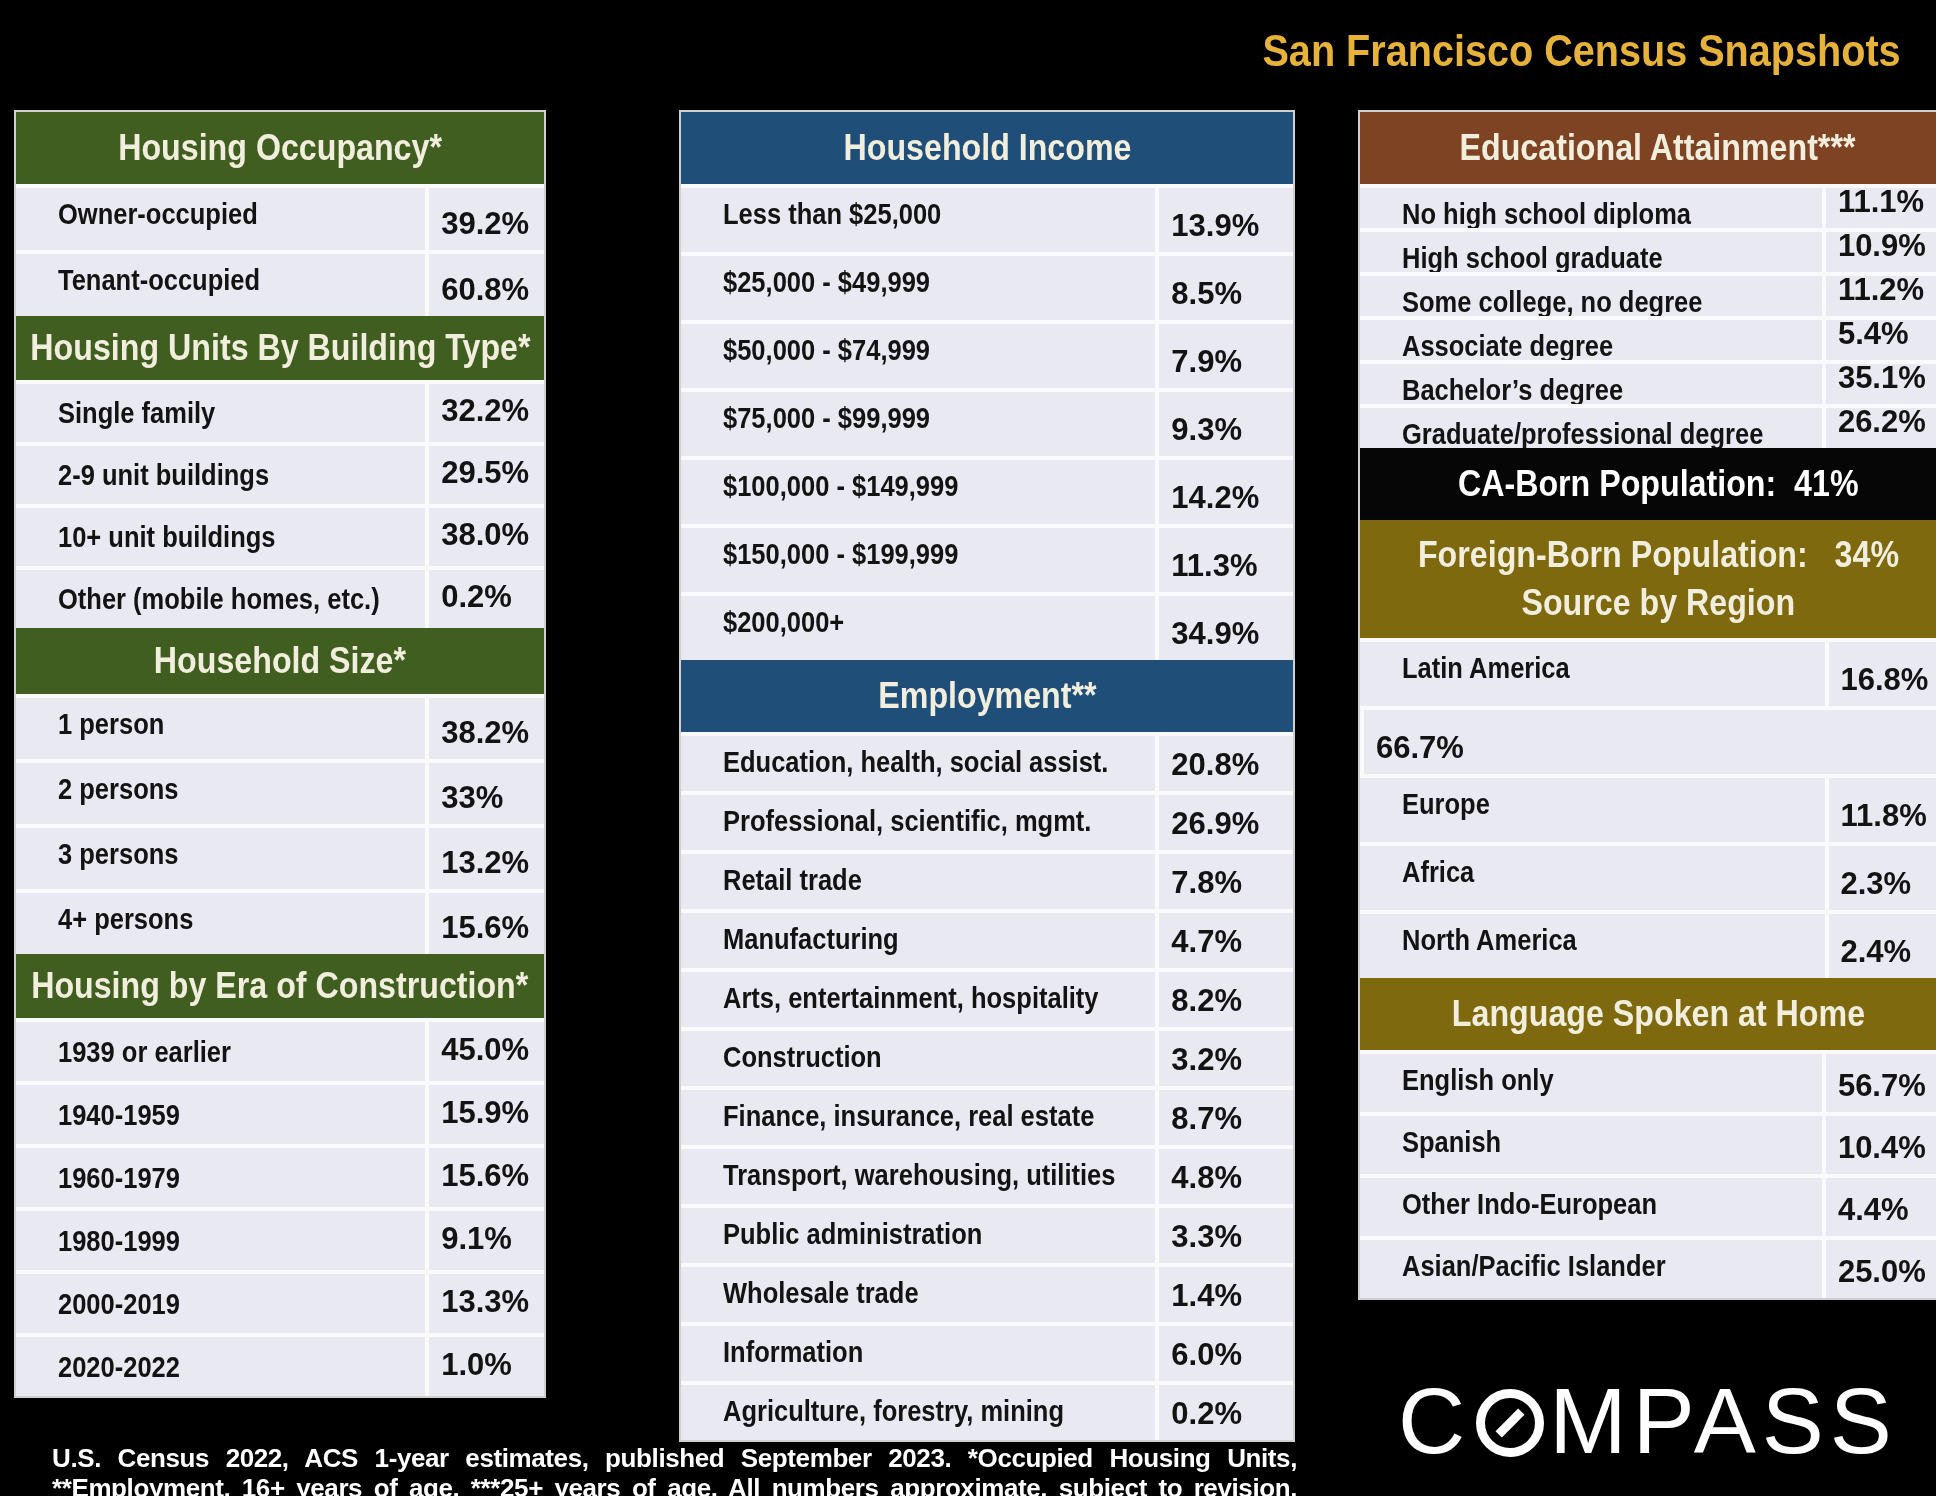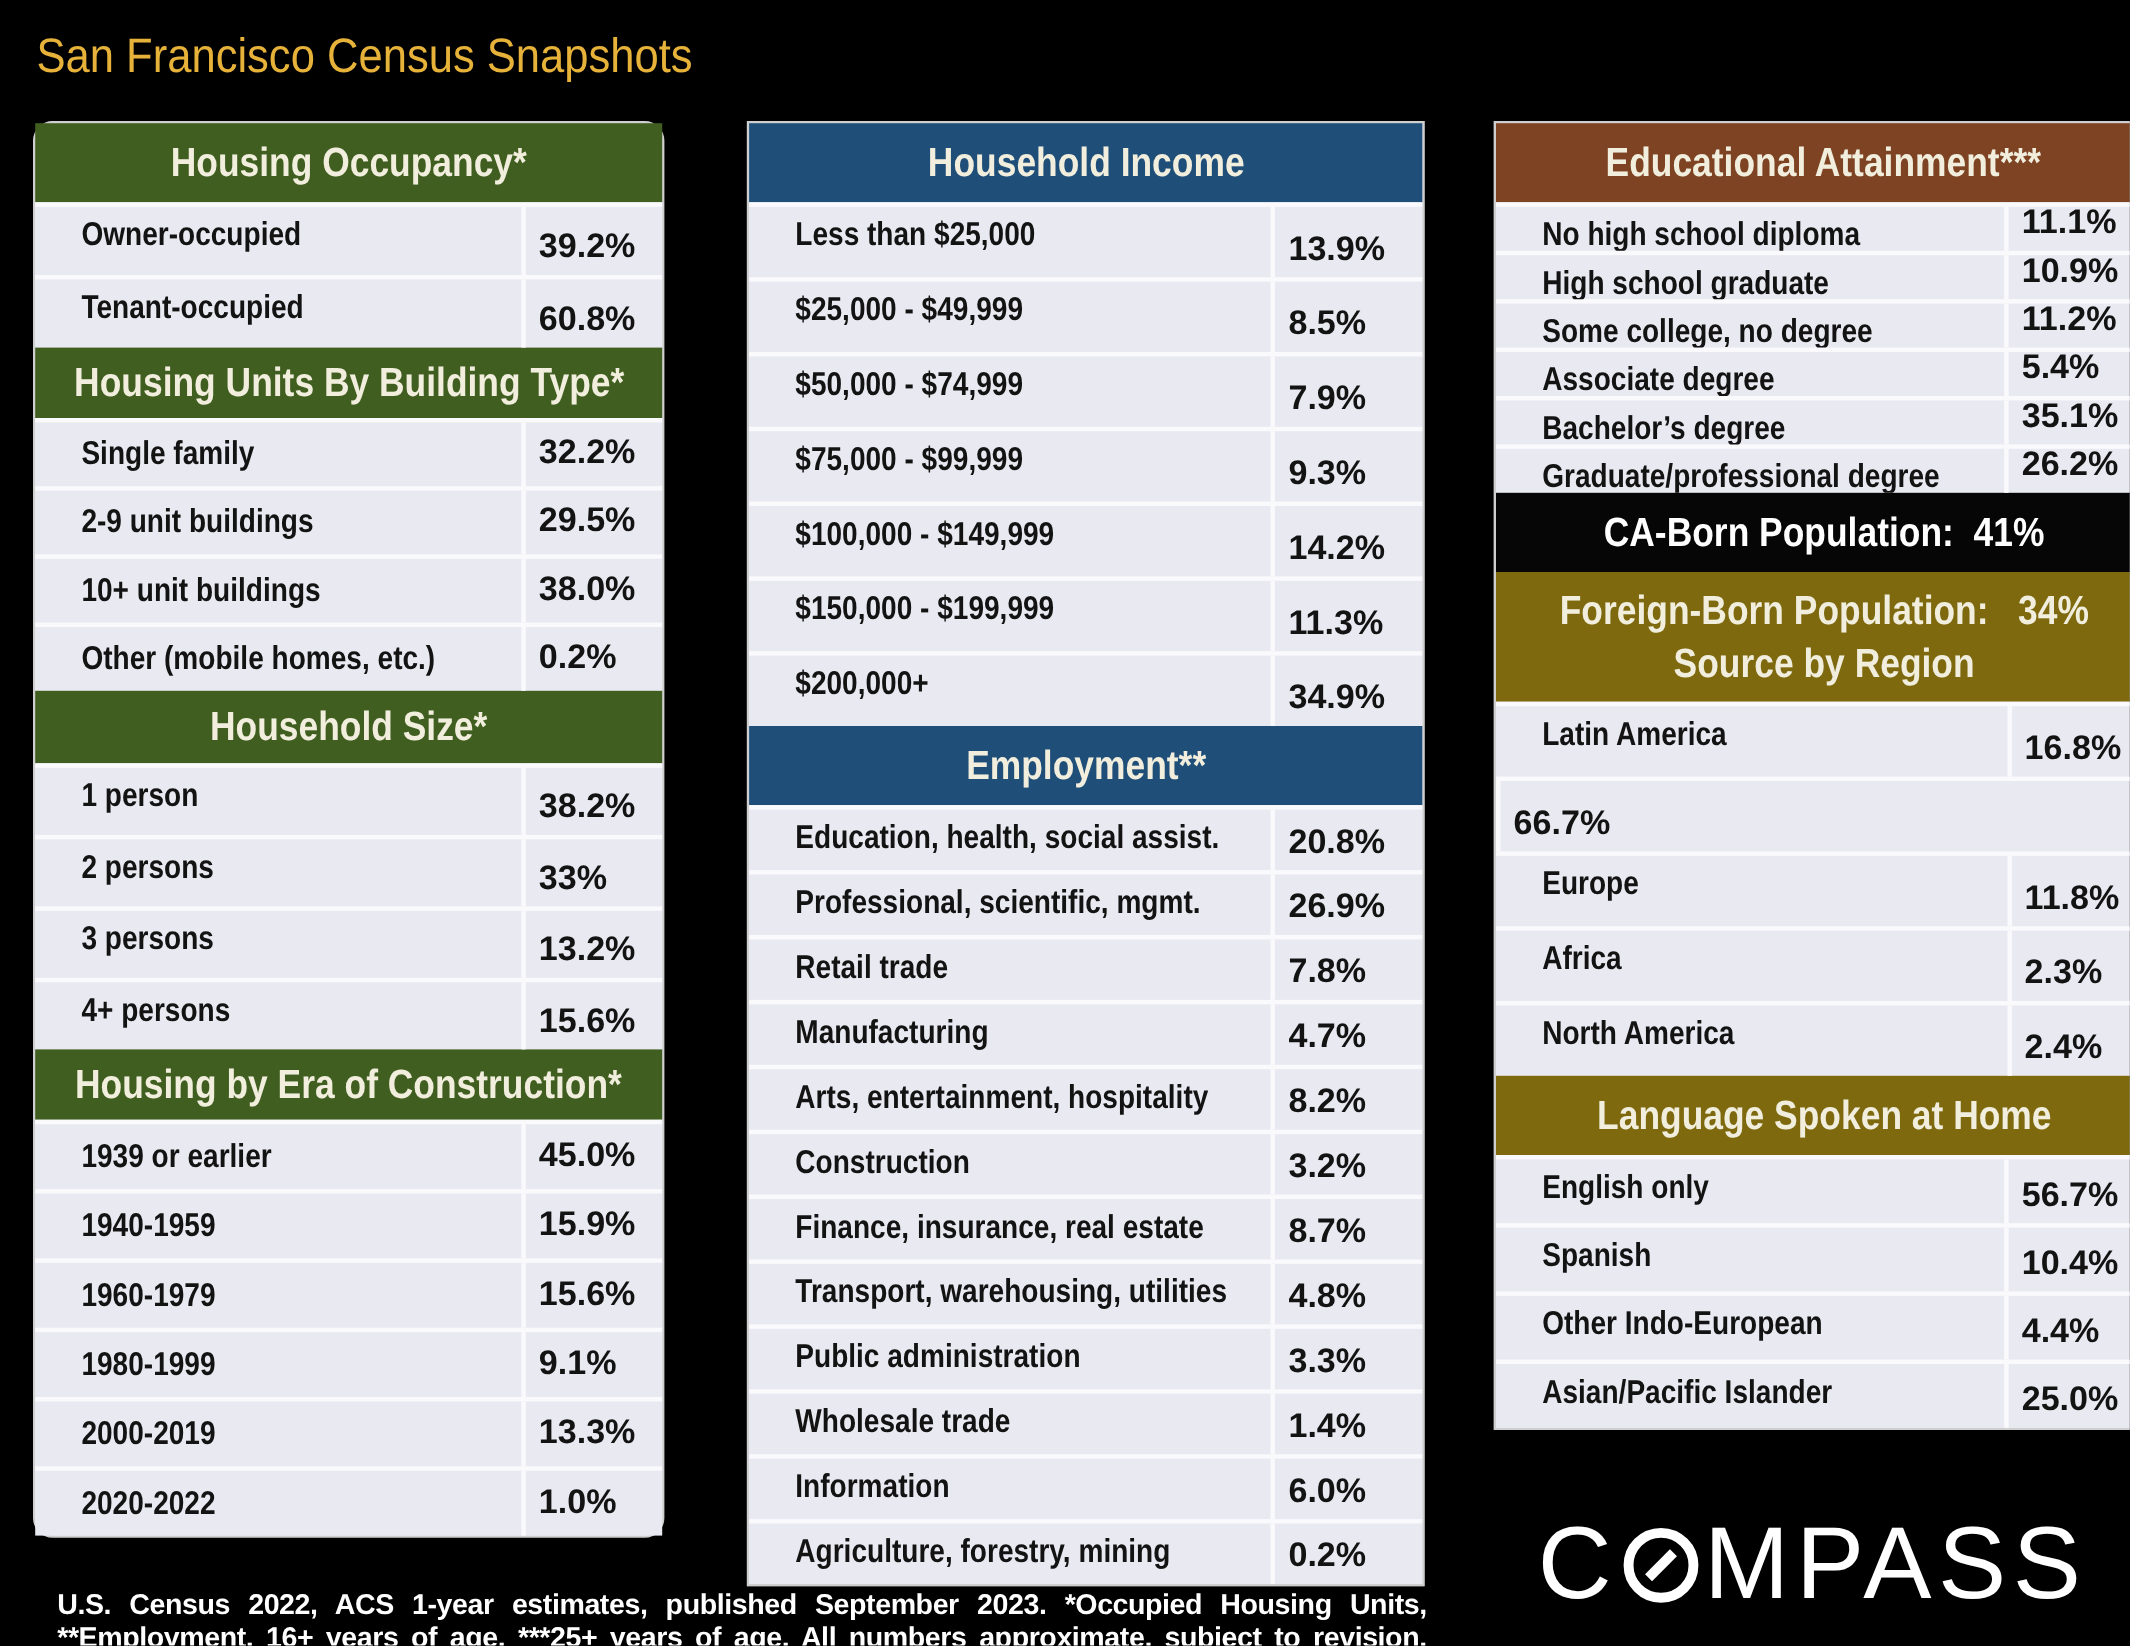--- a/index.html
+++ b/index.html
@@ -8,26 +8,26 @@
     --row_bg:#e9e9f1; --row_line:#fafafd; --row_text:#131313; --logo_white:#ffffff;
   }
   *{box-sizing:border-box;}
   html,body{margin:0;padding:0;}
   body{
     width:1936px;height:1496px;position:relative;overflow:hidden;
     background:var(--background);
     font-family:"Liberation Sans", sans-serif;
   }
   .page-title{
-    position:absolute;top:26px;left:0;width:100%;text-align:left;
-    color:var(--title_gold);font-size:44px;font-weight:normal;
+    position:absolute;top:26px;left:0;width:100%;text-align:right;
+    color:var(--title_gold);font-size:44px;font-weight:bold;
   }
   .page-title .txt{display:inline-block;transform:scaleX(.9);white-space:nowrap;}
   .col{position:absolute;top:110px;border:2px solid #cfcfcf;background:var(--row_bg);}
-  .col-left{left:30px;width:574px;border-radius:18px;}
+  .col-left{left:14px;width:532px;}
   .col-mid{left:679px;width:616px;}
   .col-right{left:1330px;width:600px;margin-left:28px;}
   .sec-header{
     height:72px;display:flex;align-items:center;justify-content:center;
     color:var(--header_text);font-size:37px;font-weight:bold;text-align:center;
   }
   .sec-header .txt{display:inline-block;transform:scaleX(.87);white-space:nowrap;}
   .hdr-green{background:var(--green);}
   .hdr-blue{background:var(--blue);}
   .hdr-brown{background:var(--brown);}

